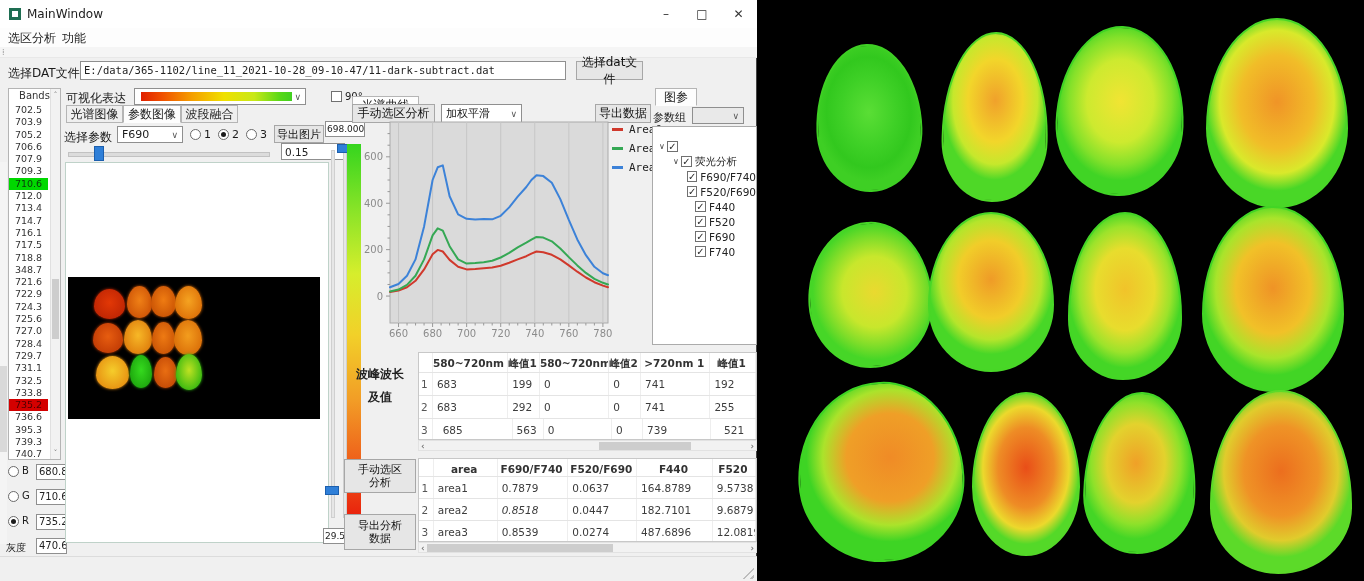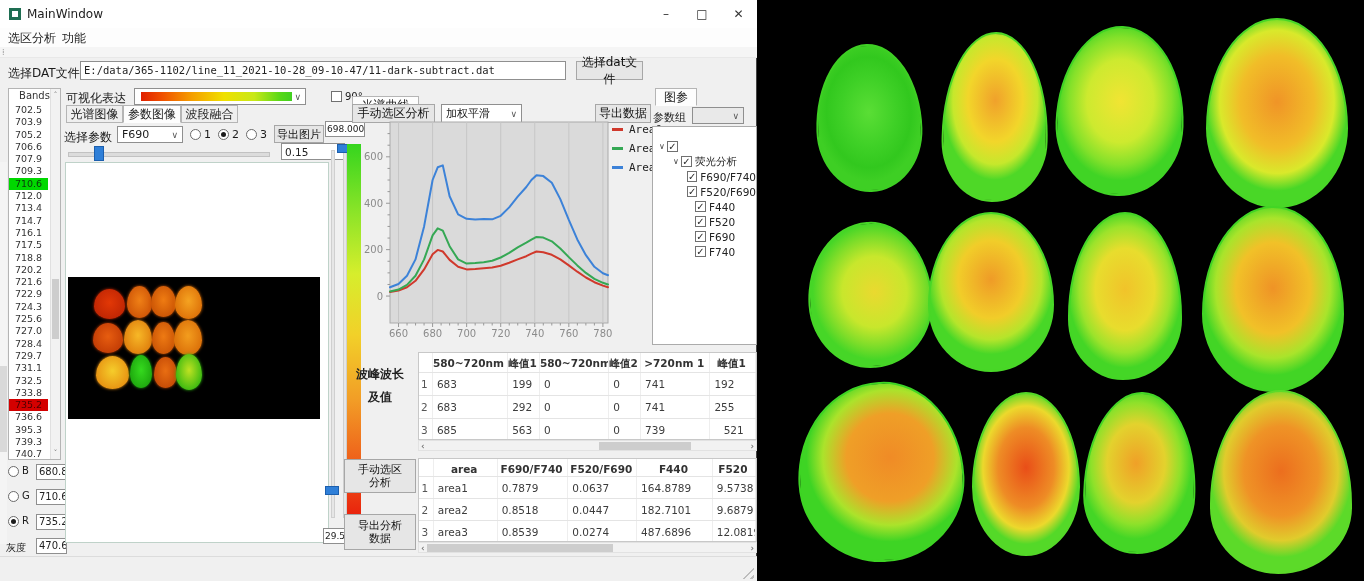--- a/index.html
+++ b/index.html
@@ -109,21 +109,21 @@
           <div class="band-item">706.6</div>
           <div class="band-item">707.9</div>
           <div class="band-item">709.3</div>
           <div class="band-item band-green">710.6</div>
           <div class="band-item">712.0</div>
           <div class="band-item">713.4</div>
           <div class="band-item">714.7</div>
           <div class="band-item">716.1</div>
           <div class="band-item">717.5</div>
           <div class="band-item">718.8</div>
-          <div class="band-item">720.2</div>
+          <div class="band-item">348.7</div>
           <div class="band-item">721.6</div>
           <div class="band-item">722.9</div>
           <div class="band-item">724.3</div>
           <div class="band-item">725.6</div>
           <div class="band-item">727.0</div>
           <div class="band-item">728.4</div>
           <div class="band-item">729.7</div>
           <div class="band-item">731.1</div>
           <div class="band-item">732.5</div>
           <div class="band-item">733.8</div>
@@ -369,21 +369,21 @@
           <div class="tcell rownum" style="width: 14px; padding-top: 5px;">2</div>
           <div class="tcell" style="width: 76px; padding-top: 5px;">683</div>
           <div class="tcell" style="width: 32px; padding-top: 5px;">292</div>
           <div class="tcell" style="width: 70px; padding-top: 5px;">0</div>
           <div class="tcell" style="width: 32px; padding-top: 5px;">0</div>
           <div class="tcell" style="width: 70px; padding-top: 5px;">741</div>
           <div class="tcell" style="width: 46px; padding-top: 5px;">255</div>
         </div>
         <div class="trow" style="height: 22px;">
           <div class="tcell rownum" style="width: 14px; padding-top: 5px;">3</div>
-          <div class="tcell" style="width: 76px; padding-top: 5px;">685</div>
+          <div class="tcell" style="width: 76px; padding-top: 5px; margin-left: 6px;">685</div>
           <div class="tcell" style="width: 32px; padding-top: 5px;">563</div>
           <div class="tcell" style="width: 70px; padding-top: 5px;">0</div>
           <div class="tcell" style="width: 32px; padding-top: 5px;">0</div>
           <div class="tcell" style="width: 70px; padding-top: 5px;">739</div>
           <div class="tcell" style="width: 46px; padding-top: 5px; text-align: center;">521</div>
         </div>
       </div>
     <div class="hscroll abs" style="left:418px;top:440px;width:339px;height:11px;">
       <div class="arr" style="left:2px;">‹</div>
       <div class="thumb" style="left:180px;width:92px;"></div>
@@ -411,21 +411,21 @@
           <div class="tcell rownum" style="width: 15px; padding-top: 5px;">1</div>
           <div class="tcell" style="width: 65px; padding-top: 5px;">area1</div>
           <div class="tcell" style="width: 72px; padding-top: 5px;">0.7879</div>
           <div class="tcell" style="width: 70px; padding-top: 5px;">0.0637</div>
           <div class="tcell" style="width: 77px; padding-top: 5px;">164.8789</div>
           <div class="tcell" style="width: 44px; padding-top: 5px;">9.5738</div>
         </div>
         <div class="trow" style="height: 21px;">
           <div class="tcell rownum" style="width: 15px; padding-top: 5px;">2</div>
           <div class="tcell" style="width: 65px; padding-top: 5px;">area2</div>
-          <div class="tcell" style="width: 72px; padding-top: 5px;">0.8518</div>
+          <div class="tcell" style="width: 72px; padding-top: 5px; font-style: italic;">0.8518</div>
           <div class="tcell" style="width: 70px; padding-top: 5px;">0.0447</div>
           <div class="tcell" style="width: 77px; padding-top: 5px;">182.7101</div>
           <div class="tcell" style="width: 44px; padding-top: 5px;">9.6879</div>
         </div>
         <div class="trow" style="height: 21px;">
           <div class="tcell rownum" style="width: 15px; padding-top: 5px;">3</div>
           <div class="tcell" style="width: 65px; padding-top: 5px;">area3</div>
           <div class="tcell" style="width: 72px; padding-top: 5px;">0.8539</div>
           <div class="tcell" style="width: 70px; padding-top: 5px;">0.0274</div>
           <div class="tcell" style="width: 77px; padding-top: 5px;">487.6896</div>

